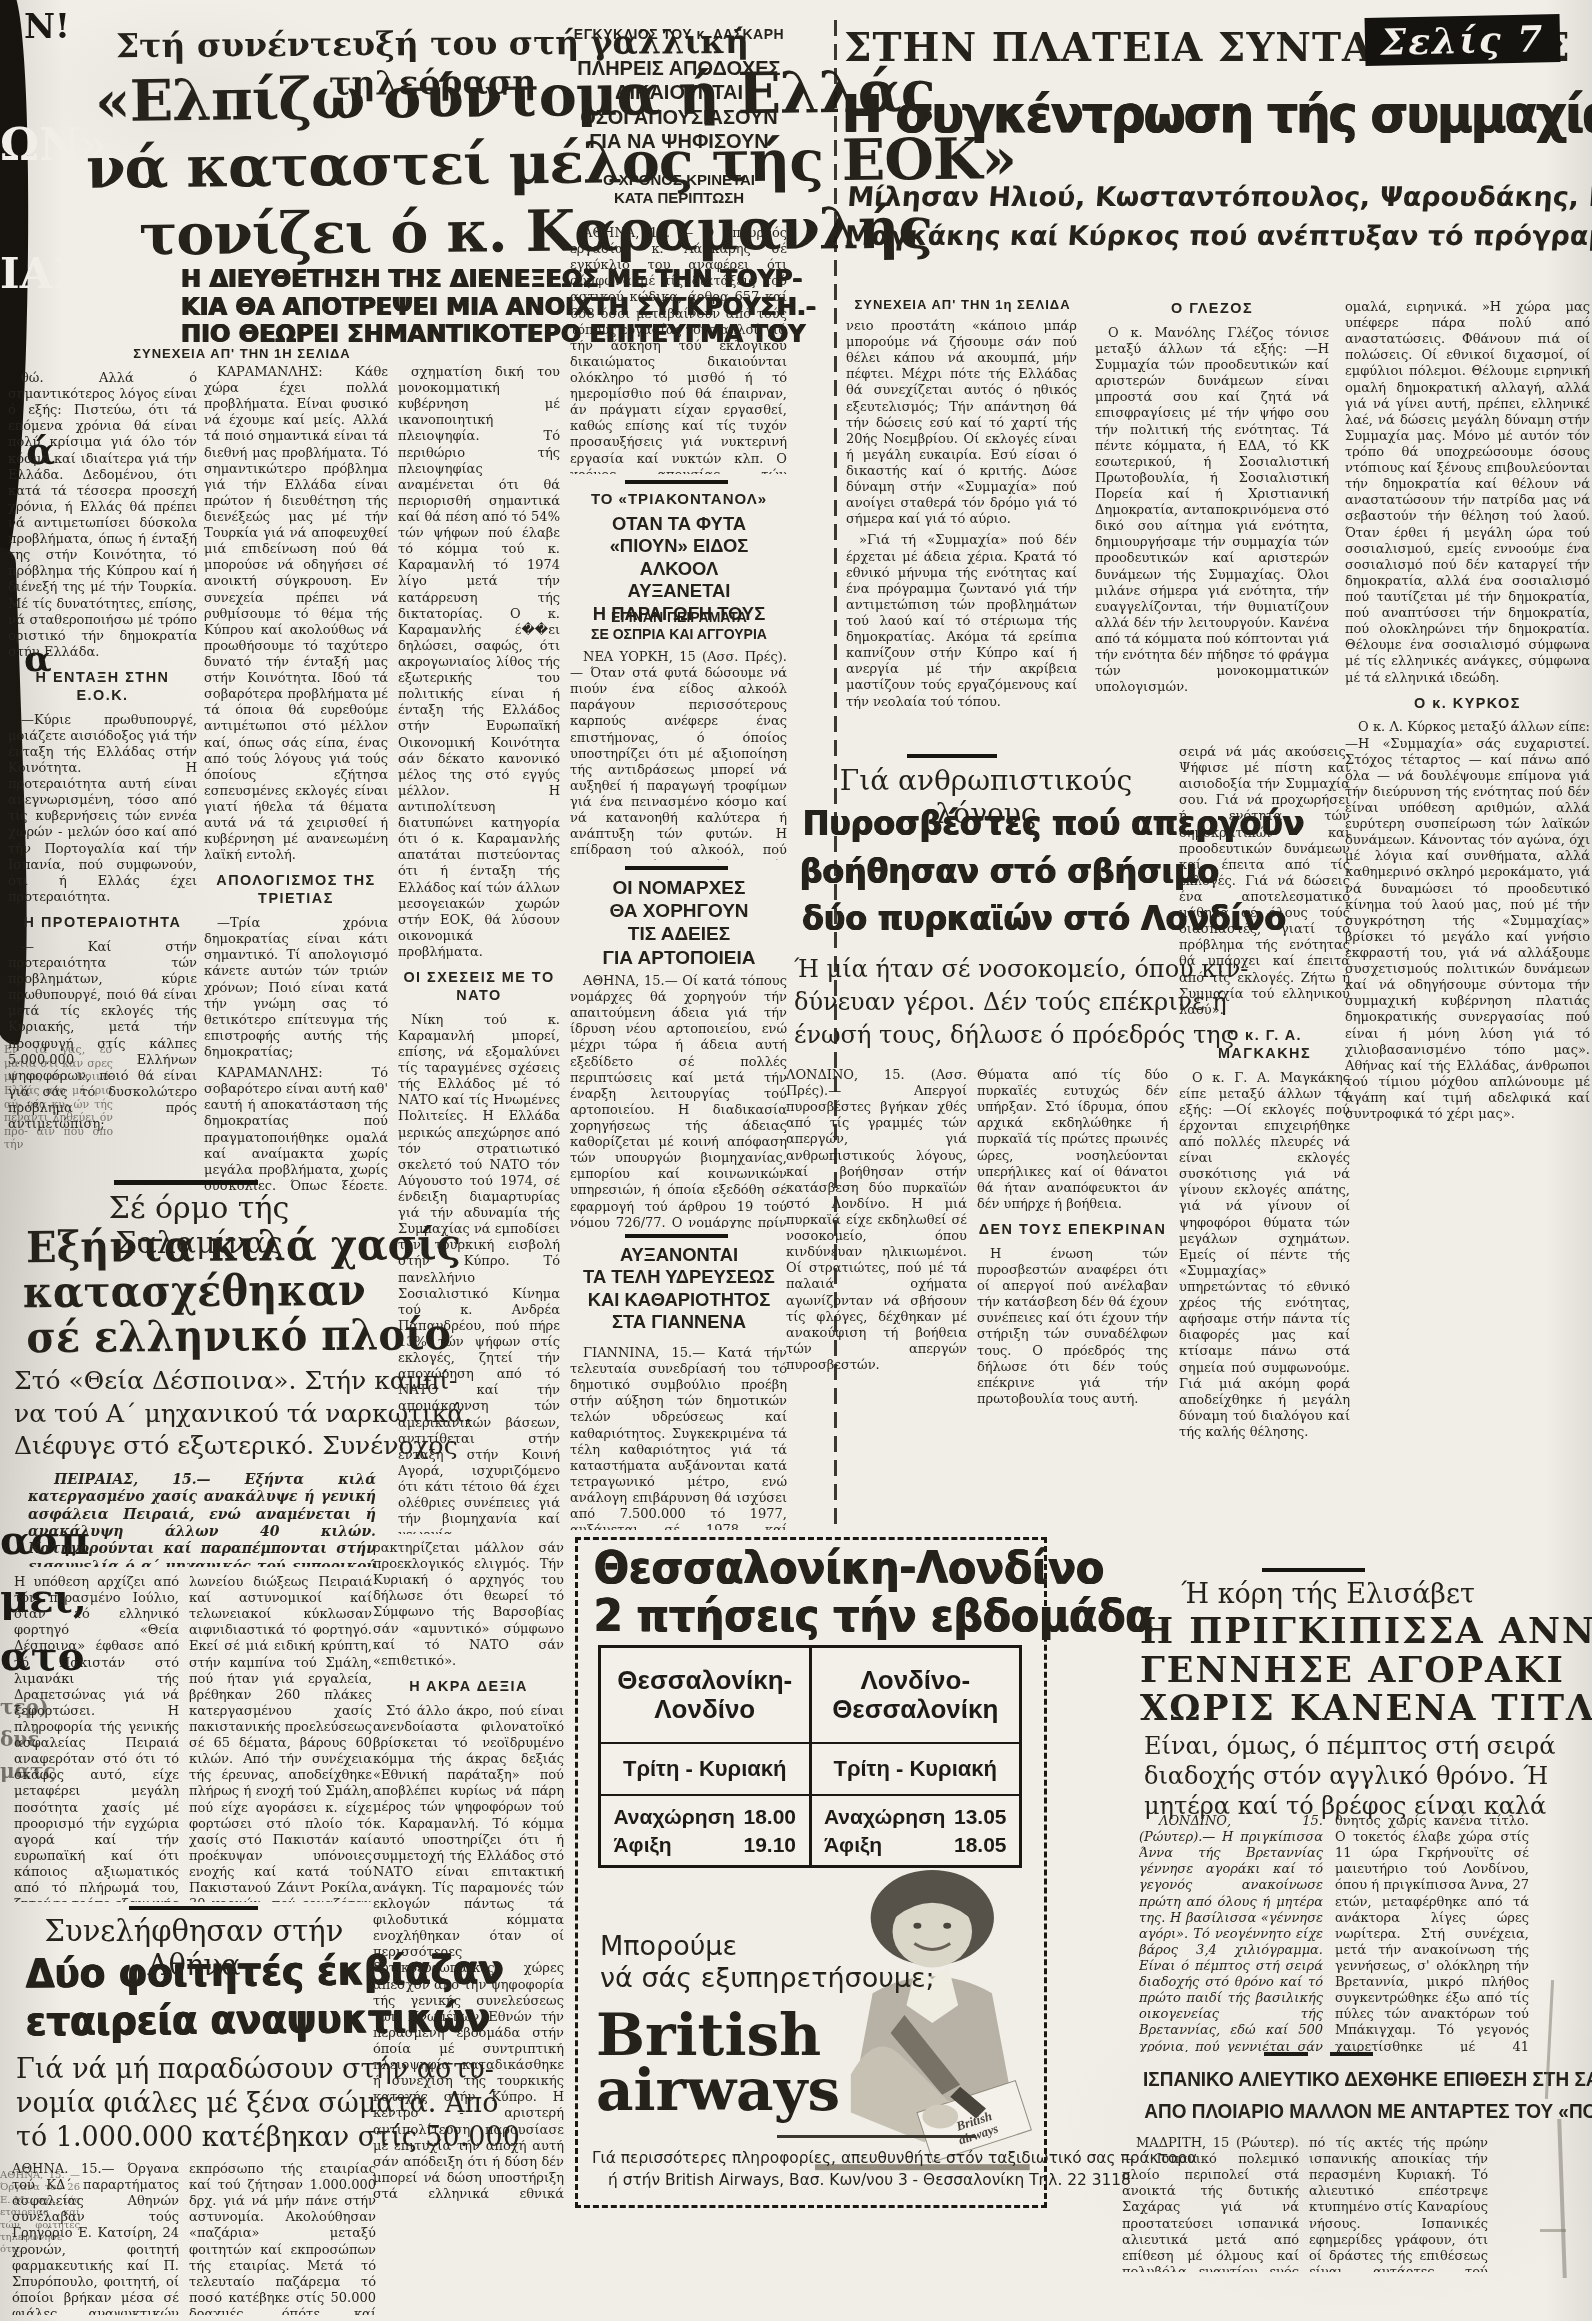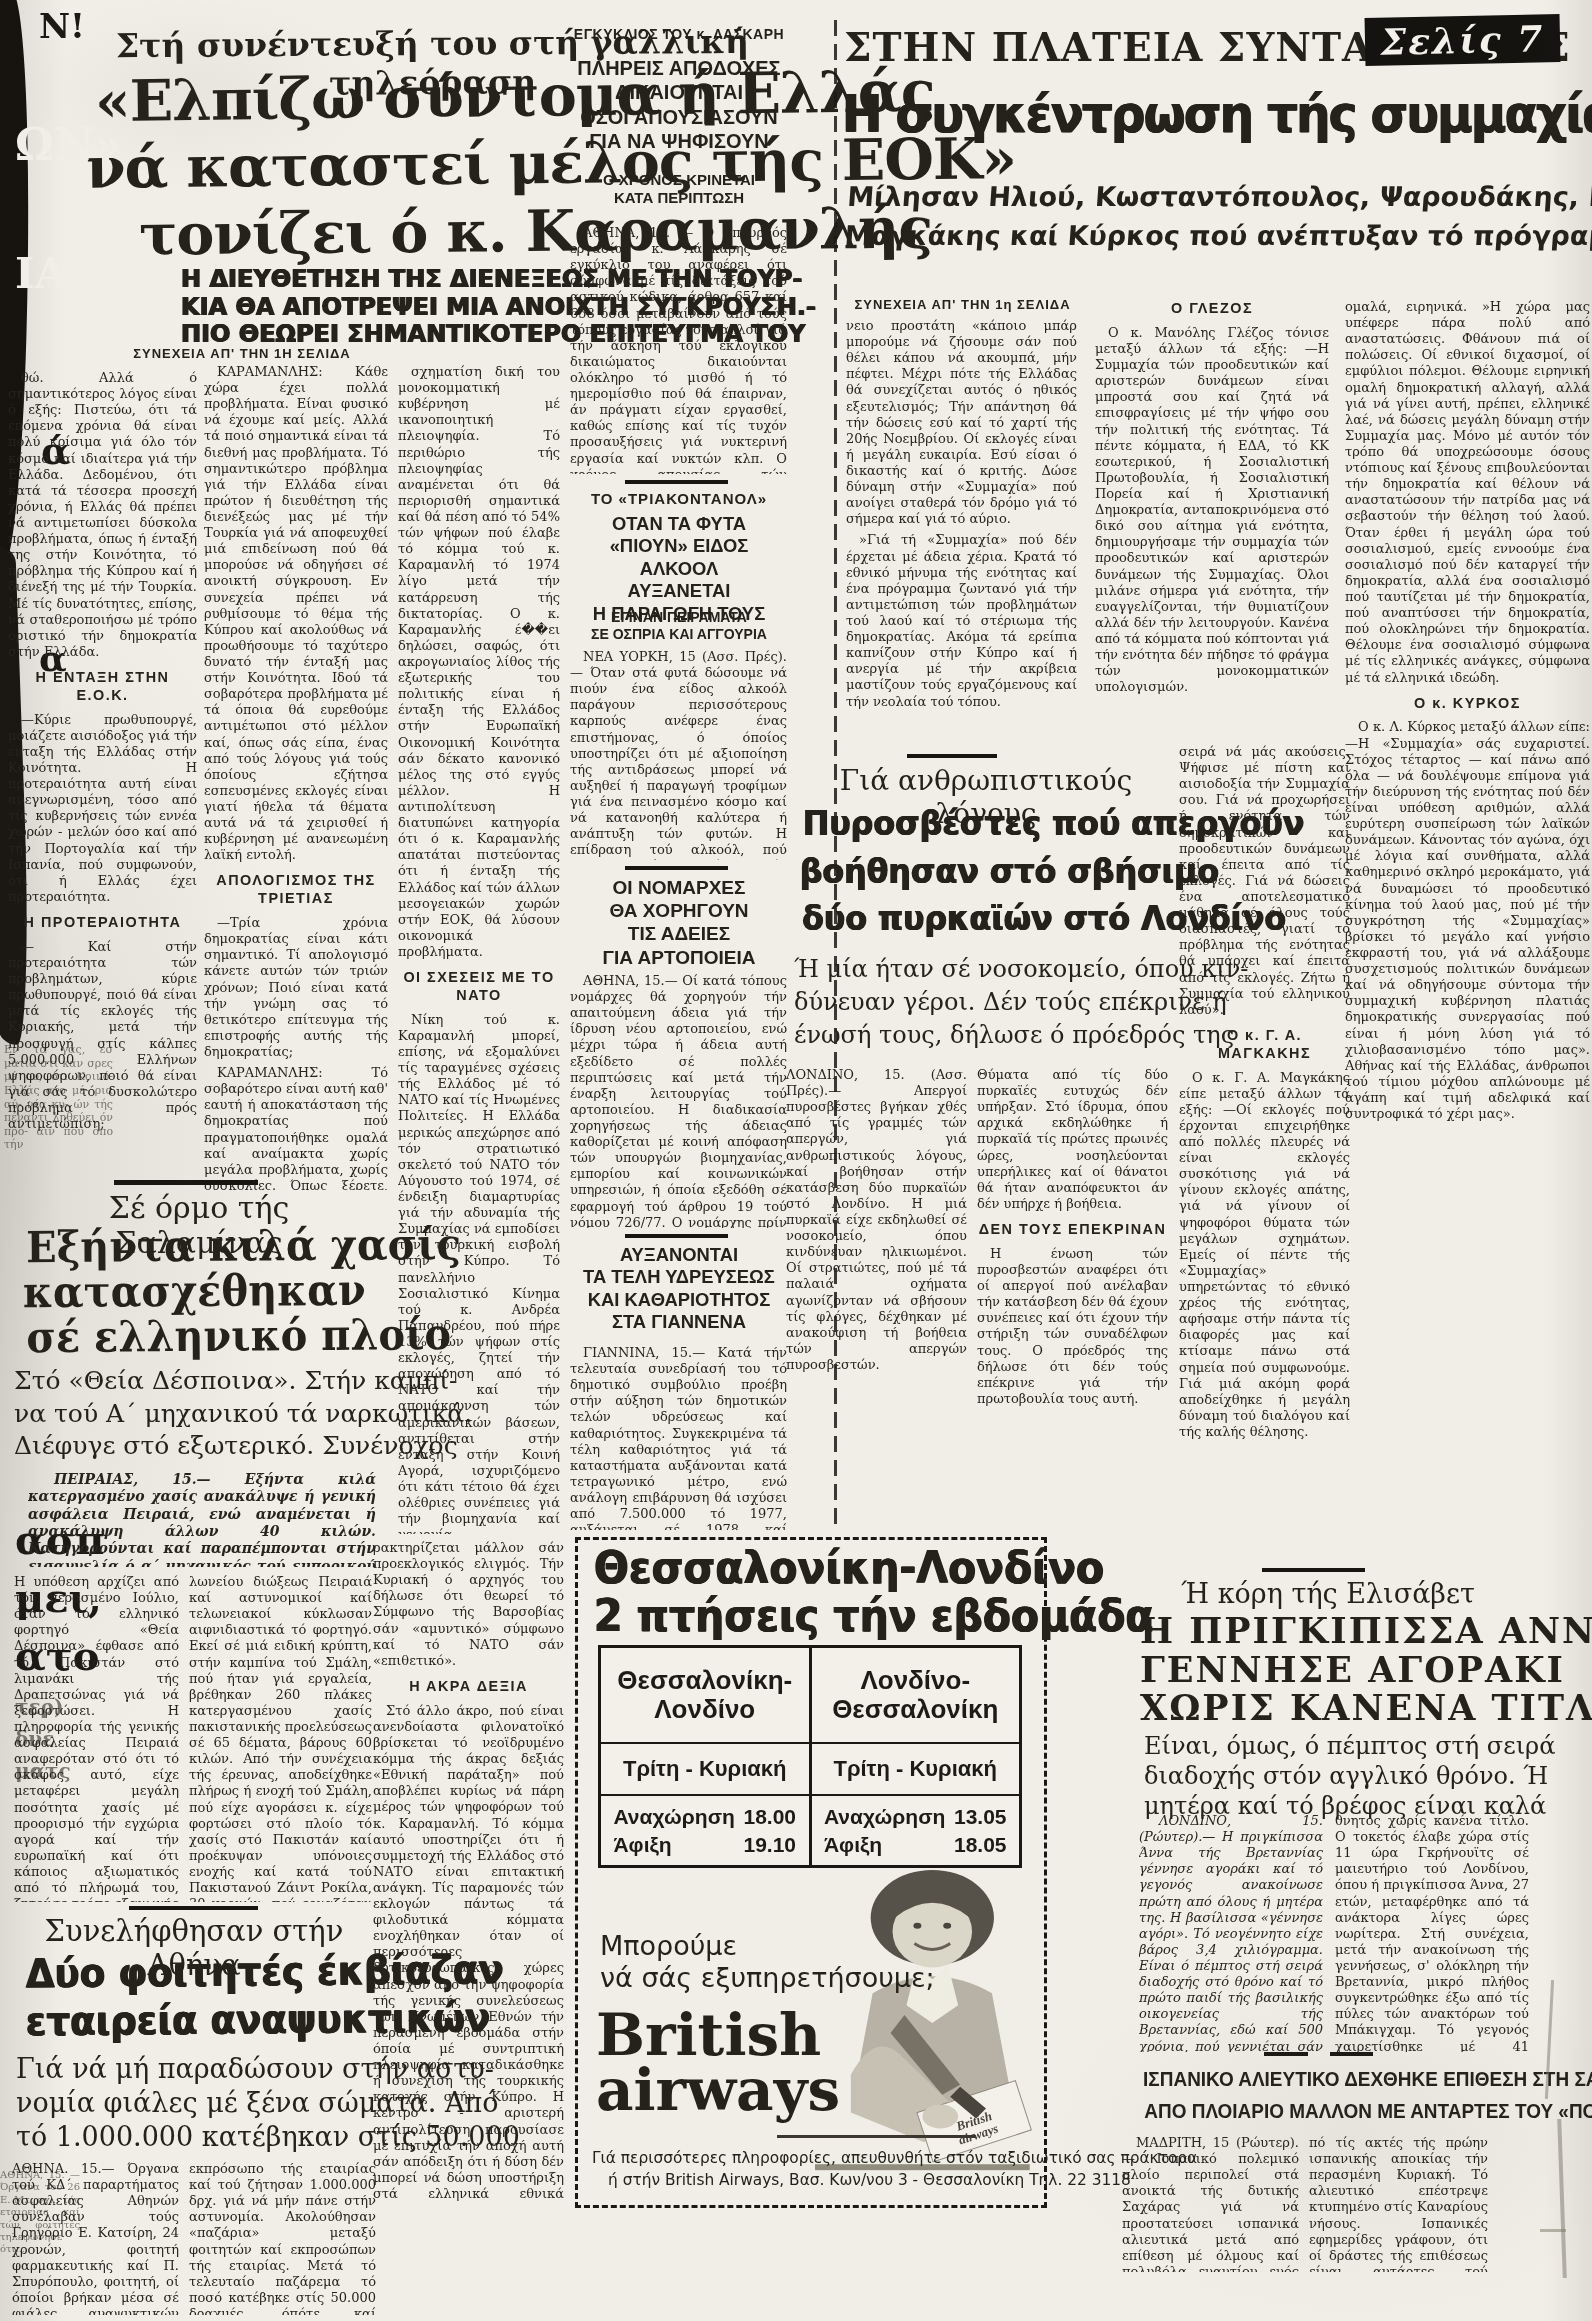--- a/index.html
+++ b/index.html
@@ -32,21 +32,21 @@
   .badge{background:#151310;color:#f2f0e8;font-family:"DejaVu Serif",serif;font-weight:bold;
          font-style:italic;display:flex;align-items:center;justify-content:center;}
   .adbox{border:3px dashed #1b1814;}
   .tbl{border:3px solid #1b1814;display:flex;background:#f2f0e9;}
   .tcell{flex:1;display:flex;flex-direction:column;}
   .tcell+.tcell{border-left:3px solid #1b1814;}
   .trow{border-bottom:2px solid #1b1814;display:flex;flex-direction:column;align-items:center;justify-content:center;
         font-family:"Liberation Sans",sans-serif;font-weight:bold;color:#1d1b15;}
   .trow:last-child{border-bottom:none;}
   .timeline{display:flex;justify-content:space-between;width:88%;font-size:21px;margin:2px 0;}
-  .frag{color:#1b1914;font-family:"DejaVu Serif",serif;font-weight:bold;margin-left:15px;}
+  .frag{color:#1b1914;font-family:"DejaVu Serif",serif;font-weight:bold;}
   .smudge{color:#55524a;opacity:.75;}
 </style>
 </head>
 <body>
 
 <div id="page">
 
   <div class="abs" style="left:-14px;top:-10px;width:42px;height:577px;background:#16130f;transform:rotate(1.6deg);border-radius:14px 60% 40% 18px;"></div>
   <div class="abs" style="left:-10px;top:547px;width:34px;height:498px;background:#1a1712;transform:rotate(-2deg);border-radius:40% 18px 50% 20px;"></div>
   <div class="abs frag" style="left:24px;top:6px;font-size:34px;">Ν!</div>

